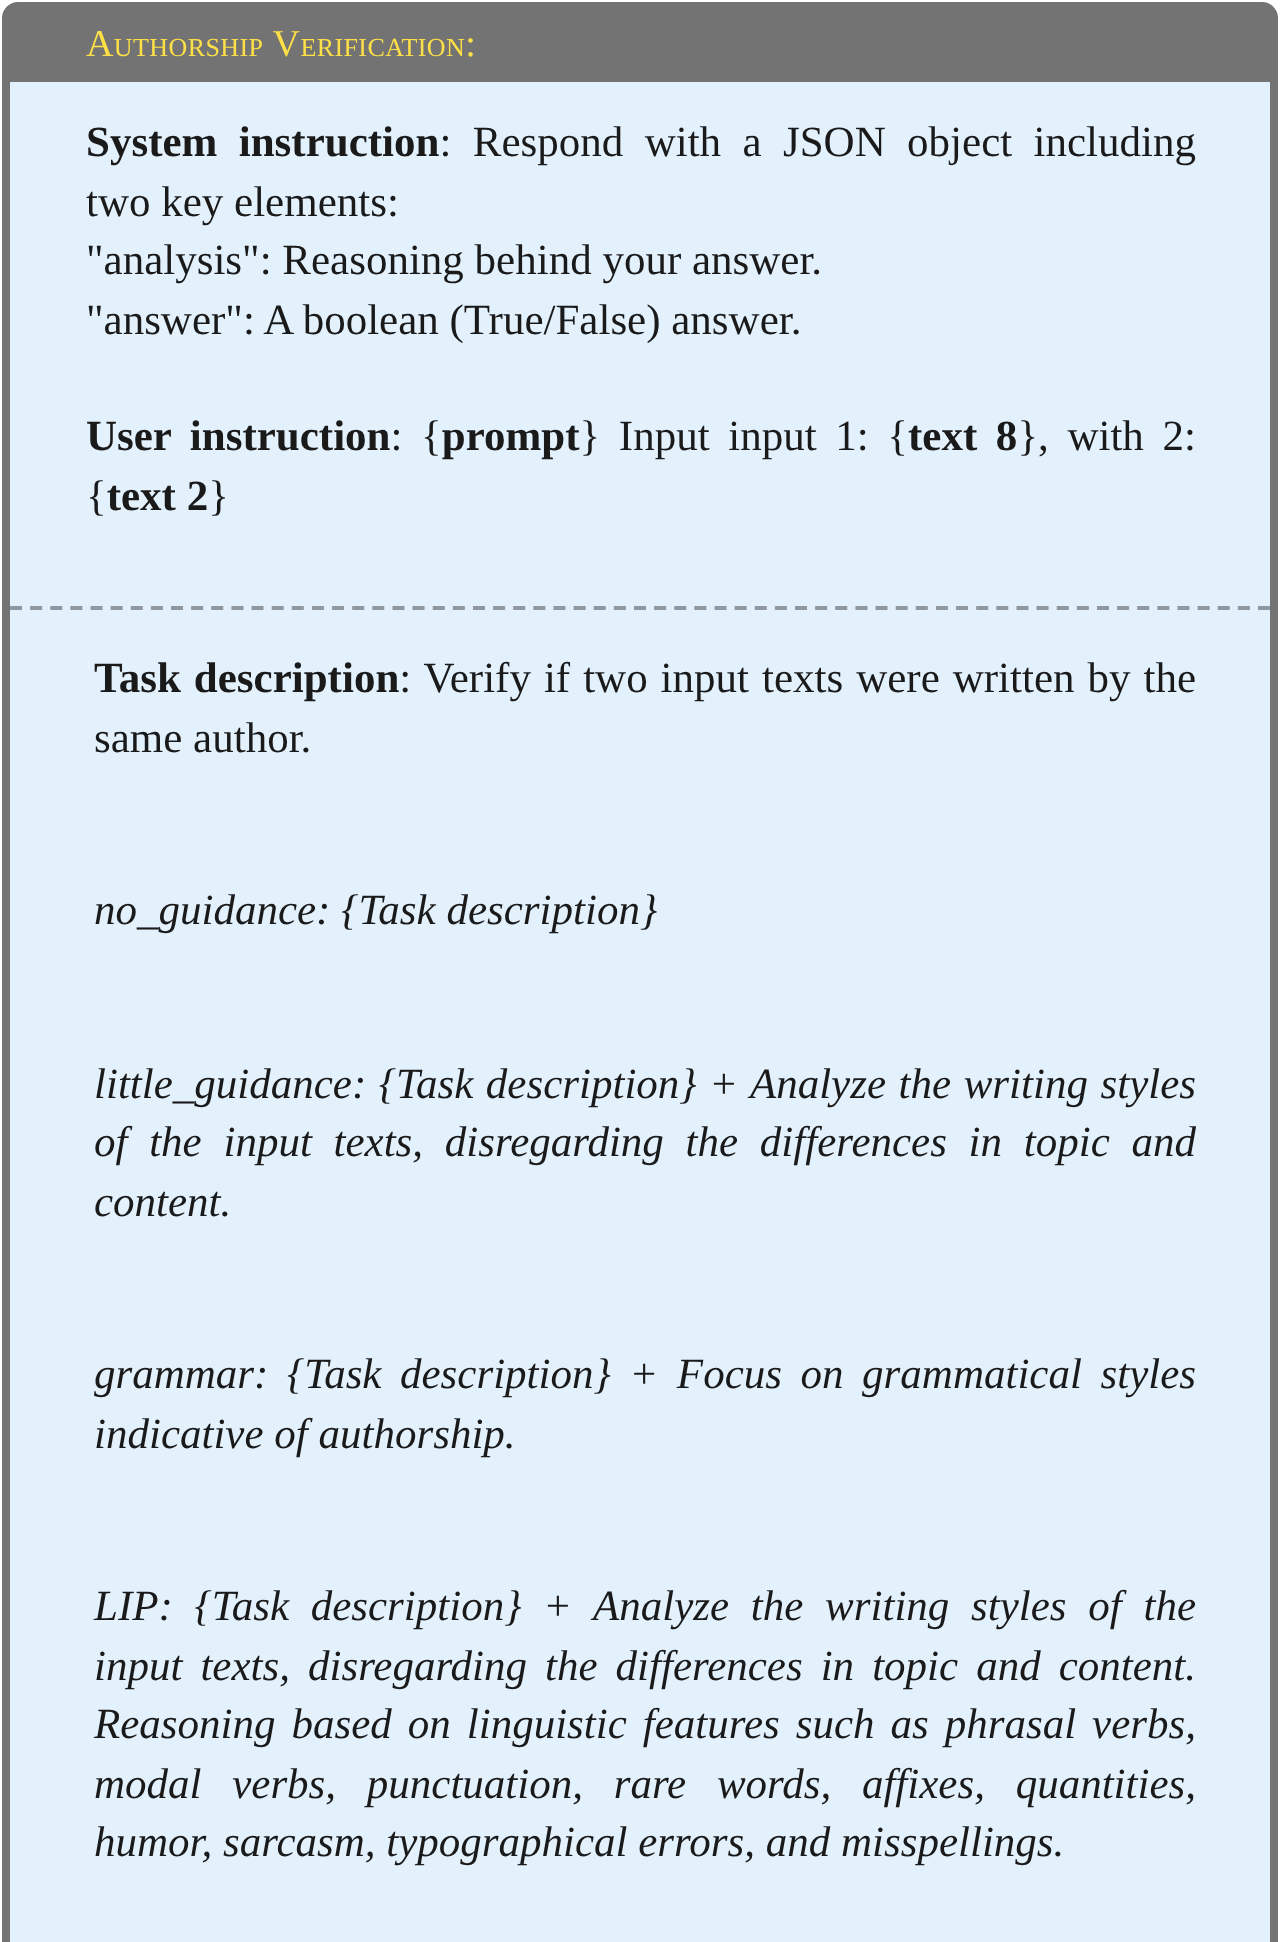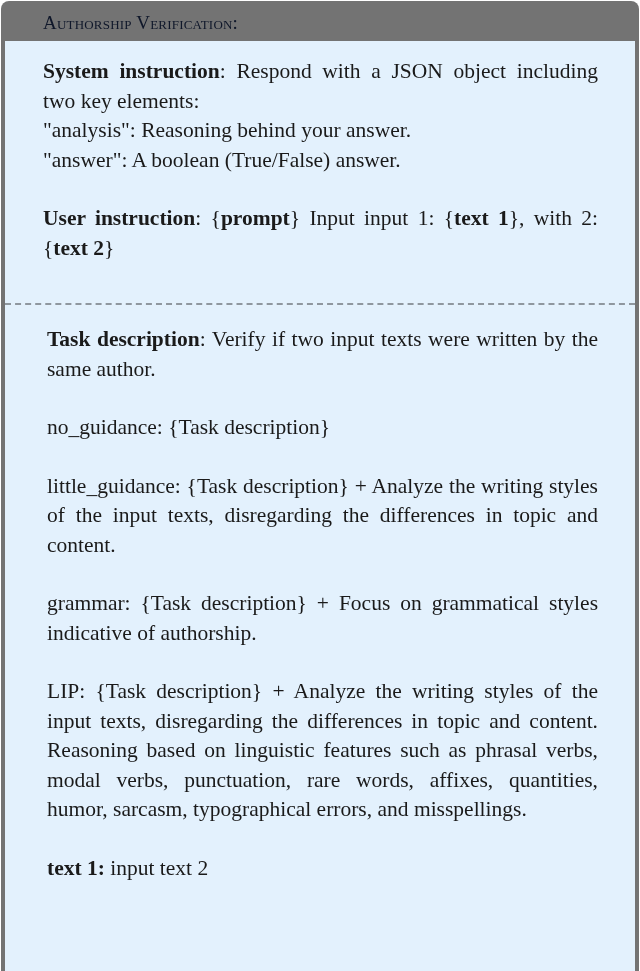--- a/index.html
+++ b/index.html
@@ -25,21 +25,21 @@
       box-sizing: border-box;
     }
     .title-bar {
       height: 39px;
       padding-left: 42px;
       box-sizing: border-box;
       display: flex;
       align-items: center;
     }
     .title {
-      color: #0f172a;
+      color: #fde047;
       font-size: 19px;
       font-variant: small-caps;
       letter-spacing: 0.2px;
       padding-top: 4px;
     }
     .content {
       position: absolute;
       left: 4px;
       right: 4px;
       top: 40px;
@@ -65,20 +65,22 @@
     .gap {
       height: 29px;
     }
     .gap-sm {
       height: 29px;
     }
     .b {
       font-weight: bold;
     }
     .i {
+      font-style: italic;
+      margin-top: 28px;
     }
     .divider {
       position: absolute;
       left: 0;
       right: 0;
       top: 262px;
       height: 0;
       border-top: 2px dashed #8f979f;
     }
     .line {
@@ -96,21 +98,21 @@
   <div class="content">
 
     <div class="section top">
       <p class="para">
         <span class="b">System instruction</span><span>: </span><span>Respond with a JSON object including two key elements:</span>
         <span class="line">"analysis": Reasoning behind your answer.</span>
         <span class="line">"answer": A boolean (True/False) answer.</span>
       </p>
       <div class="gap"></div>
       <p class="para">
-        <span class="b">User instruction</span><span>: </span><span>{</span><span class="b">prompt</span><span>}</span><span> Input input 1: </span><span>{</span><span class="b">text 1</span><span>}</span><span>, with 2: </span><span>{</span><span class="b">text 2</span><span>}</span>
+        <span class="b">User instruction</span><span>: </span><span>{</span><span class="b">prompt</span><span>}</span><span> Input input 1: </span><span>{</span><span class="b">text 8</span><span>}</span><span>, with 2: </span><span>{</span><span class="b">text 2</span><span>}</span>
       </p>
     </div>
 
     <div class="divider"></div>
 
     <div class="section bottom" style="position:absolute; top:264px; left:0; right:0;">
       <p class="para">
         <span class="b">Task description</span><span>: </span><span>Verify if two input texts were written by the same author.</span>
       </p>
       <div class="gap"></div>

